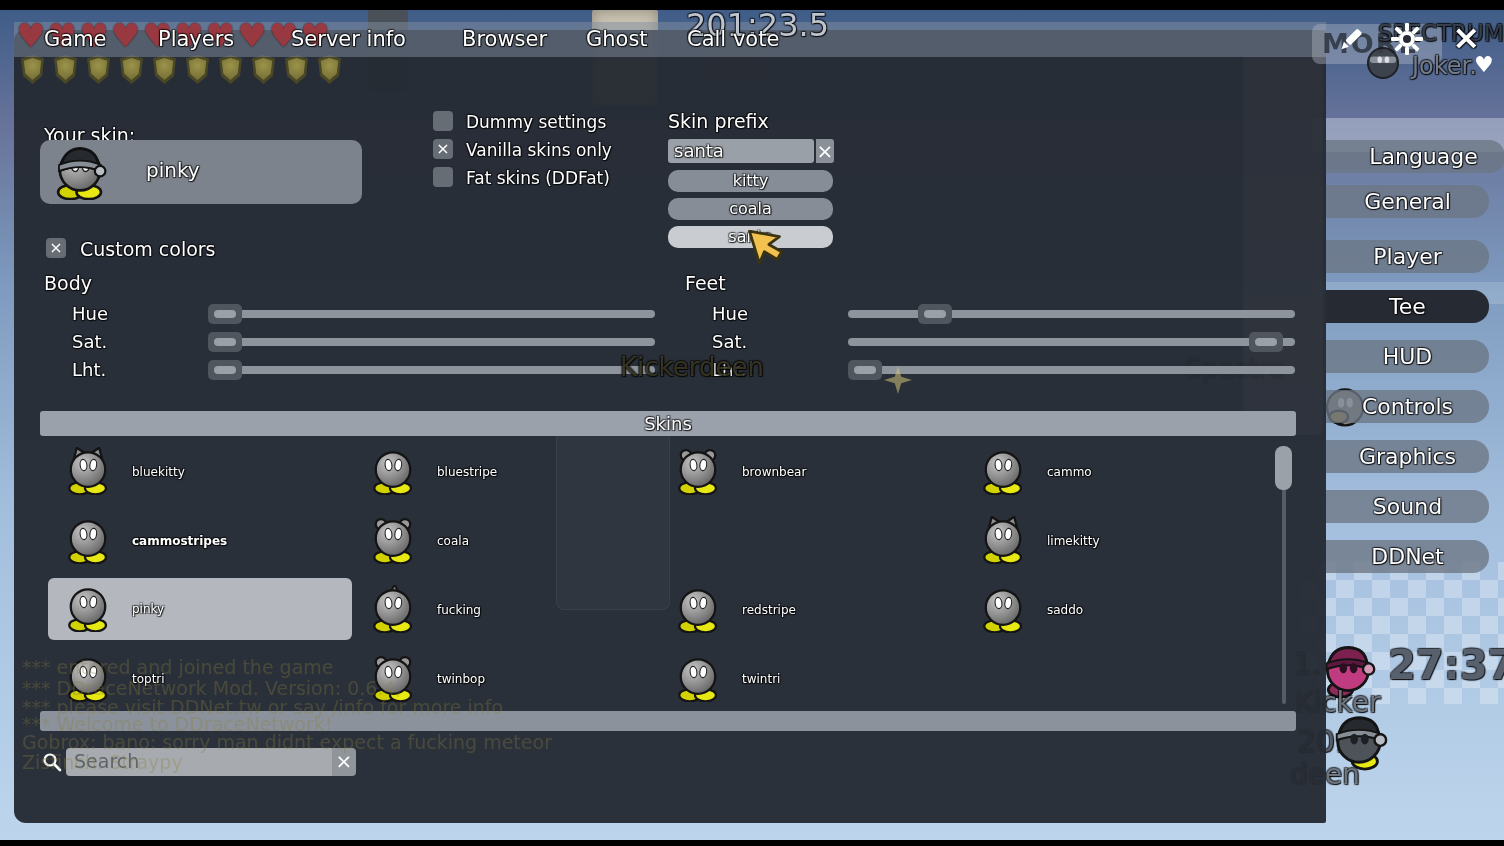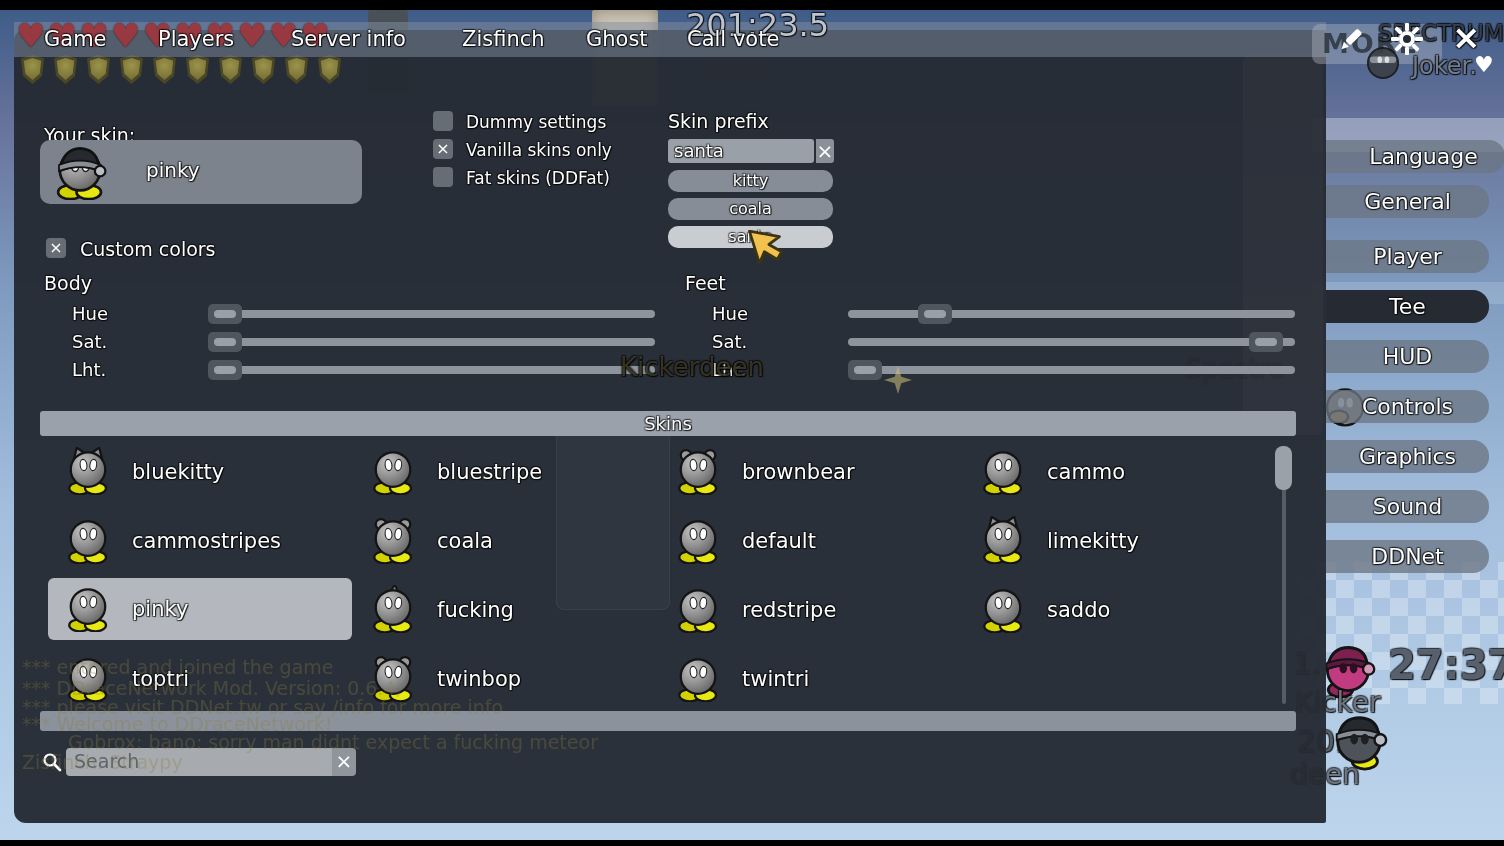--- a/index.html
+++ b/index.html
@@ -46,21 +46,21 @@
   .track{position:absolute;width:447px;height:8px;background:#8e949c;border-radius:4px;cursor:pointer;}
   .knob{position:absolute;top:-6px;width:34px;height:20px;background:#50565e;border-radius:5px;cursor:grab;}
   .knob i{position:absolute;left:6px;top:6px;width:22px;height:8px;background:#9aa0a8;border-radius:4px;display:block;}
   .slabel{position:absolute;font-size:18px;}
   
   .skinshdr{position:absolute;left:40px;top:411px;width:1256px;height:25px;background:#9aa1ab;
             border-radius:3px;text-align:center;font-size:18px;line-height:25px;}
   .skin-item{position:absolute;width:304px;height:62px;cursor:pointer;}
   .skin-item.sel{background:#b4b8be;border-radius:6px;}
   .skin-item svg{position:absolute;left:16px;top:6px;}
-  .skin-name{position:absolute;left:84px;top:0;line-height:62px;font-size:21px;}
+  .skin-name{position:absolute;left:84px;top:0;line-height:62px;font-size:12px;}
   .hbar{position:absolute;left:40px;top:711px;width:1256px;height:20px;background:#8b929b;border-radius:3px;}
   .vtrack{position:absolute;left:1282px;top:446px;width:4px;height:258px;background:rgba(140,147,156,.45);border-radius:2px;}
   .vhandle{position:absolute;left:1275px;top:446px;width:17px;height:44px;background:#9ba1a9;border-radius:8px;cursor:grab;}
   
   .searchwrap{position:absolute;left:66px;top:748px;width:290px;height:28px;}
   .searchbg{position:absolute;left:0;top:0;width:266px;height:28px;background:#a7abaf;border-radius:4px 0 0 4px;}
   .searchx{position:absolute;left:266px;top:0;width:24px;height:28px;background:#90959c;border-radius:0 4px 4px 0;
            color:#fff;font-size:20px;text-align:center;line-height:26px;cursor:pointer;}
   .placeholder{position:absolute;left:8px;top:2px;font-size:19px;color:#5e646b;}
   
@@ -216,21 +216,21 @@
       <div class="shield">
         <i></i>
       </div>
       <div class="shield">
         <i></i>
       </div>
   </div>
   <span class="menuitem ol" style="left:44px;">Game</span>
   <span class="menuitem ol" style="left:158px;">Players</span>
   <span class="menuitem ol" style="left:291px;">Server info</span>
-  <span class="menuitem ol" style="left:462px;">Zisfinch</span>
+  <span class="menuitem ol" style="left:462px;">Browser</span>
   <span class="menuitem ol" style="left:586px;">Ghost</span>
   <span class="menuitem ol" style="left:687px;">Call vote</span>
 
   <svg class="topicon" style="left:1336px;top:24px;" width="30" height="30" viewBox="0 0 30 30">
     <g transform="rotate(45 15 15)">
       <rect x="12" y="3" width="7" height="17" rx="1.5" fill="#fff"></rect>
       <path d="M12 22 L19 22 L15.5 29 Z" fill="#fff"></path>
     </g>
   </svg>
   <svg class="topicon" style="left:1390px;top:22px;" width="34" height="34" viewBox="0 0 34 34">
@@ -341,38 +341,32 @@
       </svg>
     <span class="skin-name ol">brownbear</span>
   </div>
   <div class="skin-item" style="left:963px;top:441px;z-index:12;">
     <svg width="48" height="48" viewBox="0 0 64 64">
         <use href="#teebase"></use>
       </svg>
     <span class="skin-name ol">cammo</span>
   </div>
 
-  <div class="skin-item" style="left:48px;top:510px;z-index:12;">
+  <div class="skin-item" style="left:48px;top:510px;z-index:12;font-weight:bold;">
     <svg width="48" height="48" viewBox="0 0 64 64">
         <use href="#teebase"></use>
       </svg>
     <span class="skin-name ol">cammostripes</span>
   </div>
   <div class="skin-item" style="left:353px;top:510px;z-index:12;">
     <svg width="48" height="48" viewBox="0 0 64 64">
         <use href="#g-ears-round"></use>
         <use href="#teebase"></use>
       </svg>
     <span class="skin-name ol">coala</span>
-  </div>
-  <div class="skin-item" style="left:658px;top:510px;z-index:12;">
-    <svg width="48" height="48" viewBox="0 0 64 64">
-        <use href="#teebase"></use>
-      </svg>
-    <span class="skin-name ol">default</span>
   </div>
   <div class="skin-item" style="left:963px;top:510px;z-index:12;">
     <svg width="48" height="48" viewBox="0 0 64 64">
         <use href="#g-ears-kitty"></use>
         <use href="#teebase"></use>
       </svg>
     <span class="skin-name ol">limekitty</span>
   </div>
 
   <div class="skin-item sel" style="left:48px;top:578px;z-index:12;">
@@ -422,21 +416,21 @@
   </div>
 
   <div class="vtrack" style="z-index:12;"></div>
   <div class="vhandle" style="z-index:12;"></div>
   <div class="hbar" style="z-index:12;"></div>
 
   <div class="ghosttext" style="left:22px;top:656px;">*** entered and joined the game</div>
   <div class="ghosttext" style="left:22px;top:677px;">*** DDraceNetwork Mod. Version: 0.6.4,</div>
   <div class="ghosttext" style="left:22px;top:696px;">*** please visit DDNet.tw or say /info for more info</div>
   <div class="ghosttext" style="left:22px;top:713px;">*** Welcome to DDraceNetwork!</div>
-  <div class="ghosttext" style="left:22px;top:731px;margin-left:46px;">Gobrox: bano: sorry man didnt expect a fucking meteor</div>
+  <div class="ghosttext" style="left:22px;top:731px;">Gobrox: bano: sorry man didnt expect a fucking meteor</div>
   <div class="ghosttext" style="left:22px;top:751px;">Zisfinch: Straypy</div>
 
   <svg class="abs" style="left:42px;top:752px;z-index:12;" width="20" height="20" viewBox="0 0 20 20">
     <circle cx="8" cy="8" r="5.5" fill="none" stroke="#fff" stroke-width="2.2"></circle>
     <line x1="12.5" y1="12.5" x2="18" y2="18" stroke="#fff" stroke-width="2.6" stroke-linecap="round"></line>
   </svg>
   <div class="searchwrap" style="z-index:12;">
     <div class="searchbg">
       <span class="placeholder">Search</span>
     </div>

